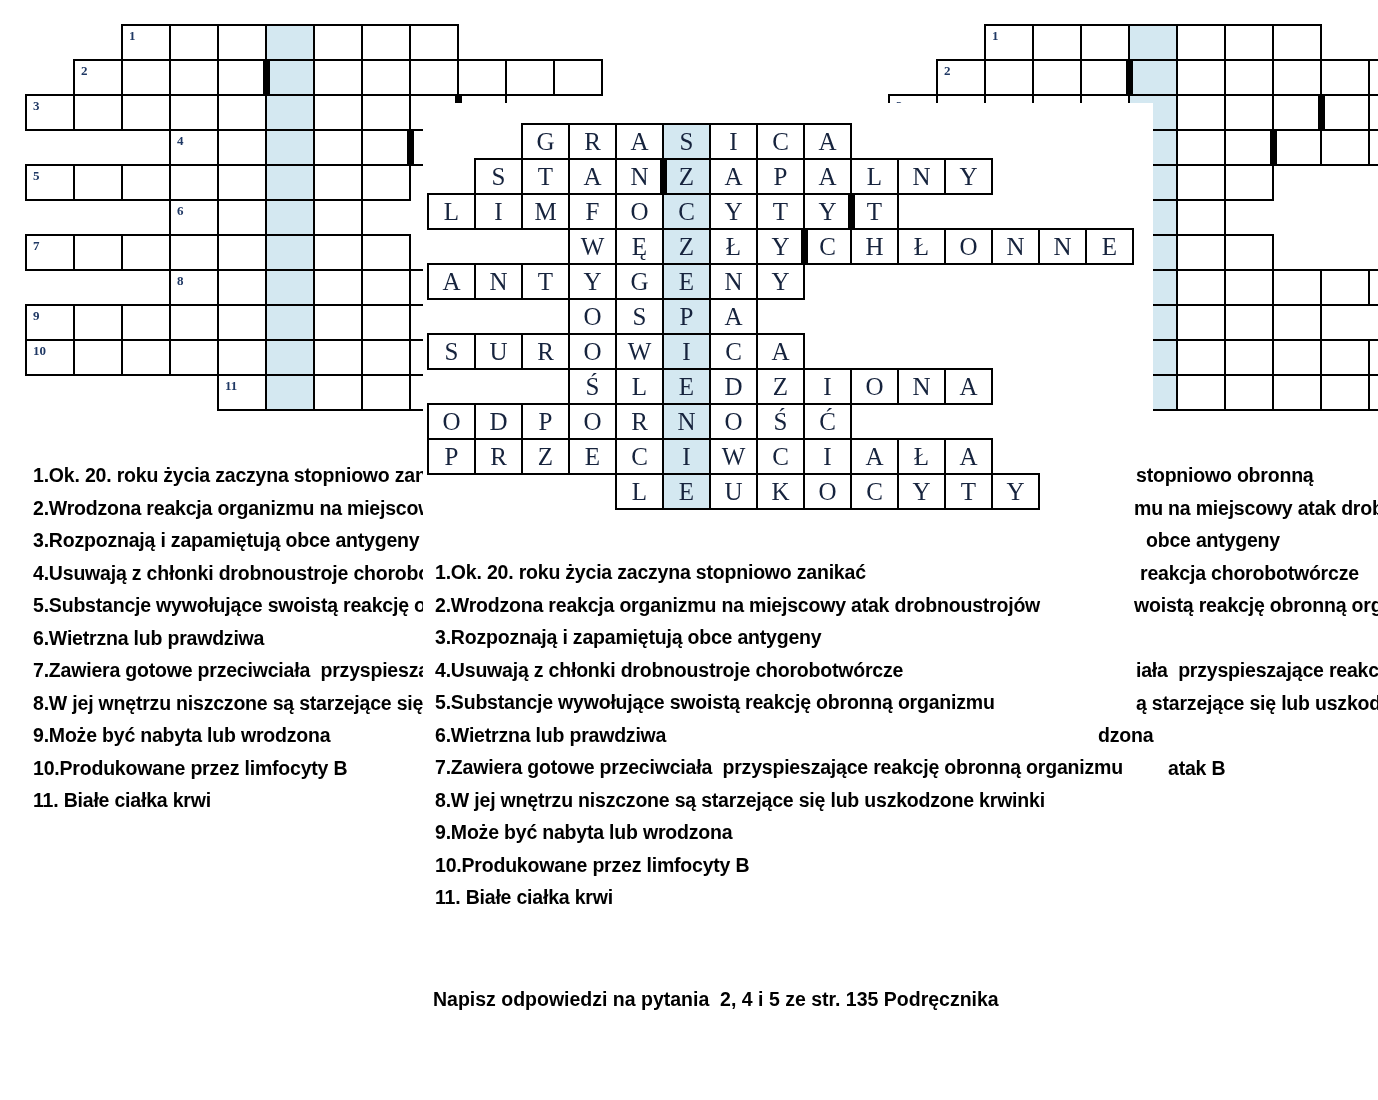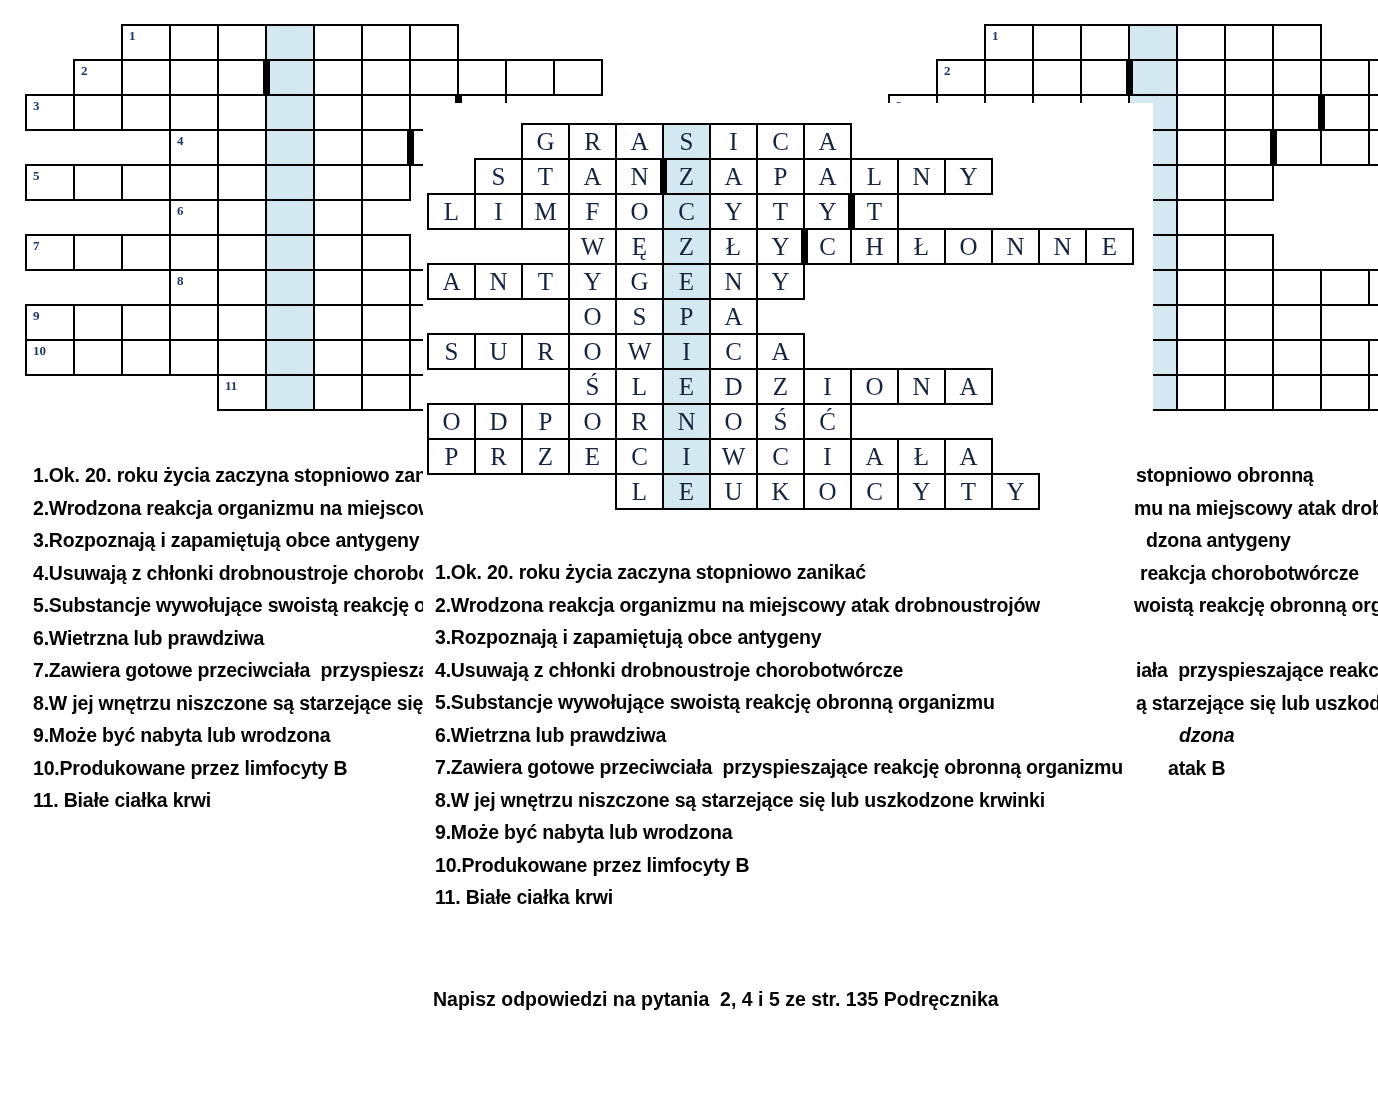--- a/index.html
+++ b/index.html
@@ -374,22 +374,22 @@
     <div class="clue" style="left: 435px; top: 754px;">7.Zawiera gotowe przeciwciała  przyspieszające reakcję obronną organizmu</div>
     <div class="clue" style="left: 435px; top: 786.5px;">8.W jej wnętrzu niszczone są starzejące się lub uszkodzone krwinki</div>
     <div class="clue" style="left: 435px; top: 819px;">9.Może być nabyta lub wrodzona</div>
     <div class="clue" style="left: 435px; top: 851.5px;">10.Produkowane przez limfocyty B</div>
     <div class="clue" style="left: 435px; top: 884px;">11. Białe ciałka krwi</div>
   </div>
 
 <div class="grid-layer" id="clue-fragments" style="z-index:30">
     <div class="clue" style="left: 1136px; top: 462px;">stopniowo obronną</div>
     <div class="clue" style="left: 1134px; top: 494.5px;">mu na miejscowy atak drobnoustrojów</div>
-    <div class="clue" style="left: 1146px; top: 527px;">dzona antygeny</div>
+    <div class="clue" style="left: 1146px; top: 527px;">obce antygeny</div>
     <div class="clue" style="left: 1140px; top: 559.5px;">reakcja chorobotwórcze</div>
     <div class="clue" style="left: 1134px; top: 592px;">woistą reakcję obronną organizmu</div>
     <div class="clue" style="left: 1136px; top: 657px;">iała  przyspieszające reakcję obronną organizmu</div>
     <div class="clue" style="left: 1136px; top: 689.5px;">ą starzejące się lub uszkodzone krwinki</div>
-    <div class="clue" style="left: 1179px; top: 722px; font-style: italic;">dzona</div>
+    <div class="clue" style="left: 1098px; top: 722px;">dzona</div>
     <div class="clue" style="left: 1168px; top: 754.5px;">atak B</div>
   </div>
 
 <div class="note" style="left:433px;top:988px;z-index:20">Napisz odpowiedzi na pytania  2, 4 i 5 ze str. 135 Podręcznika</div>
 
 </body></html>

